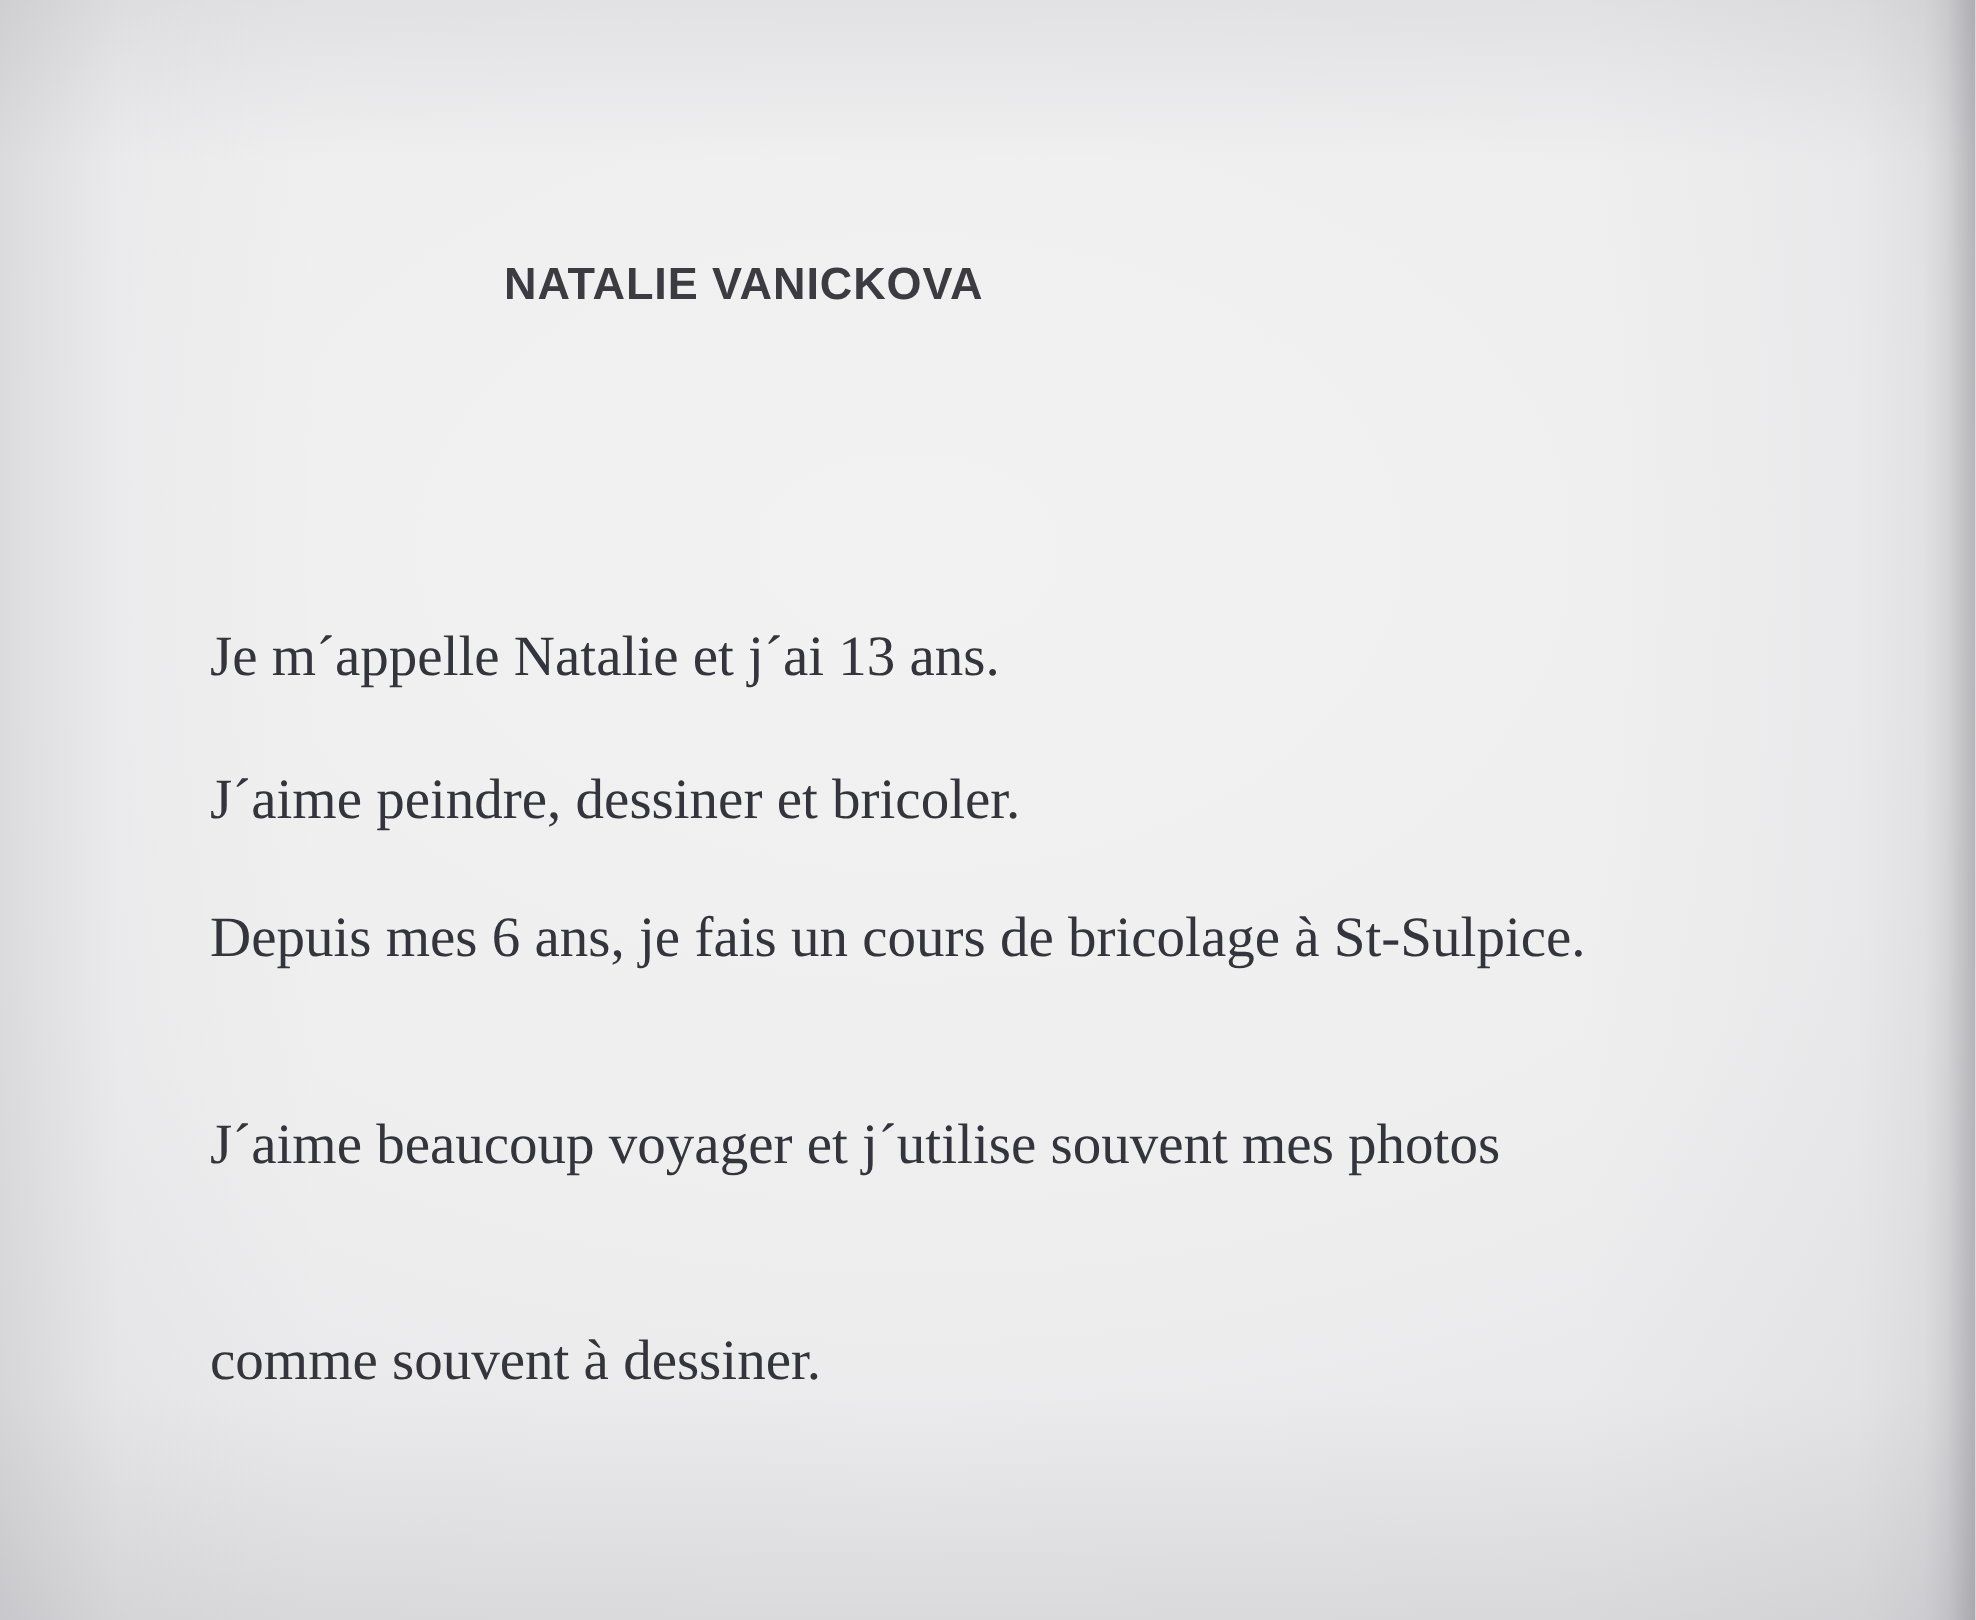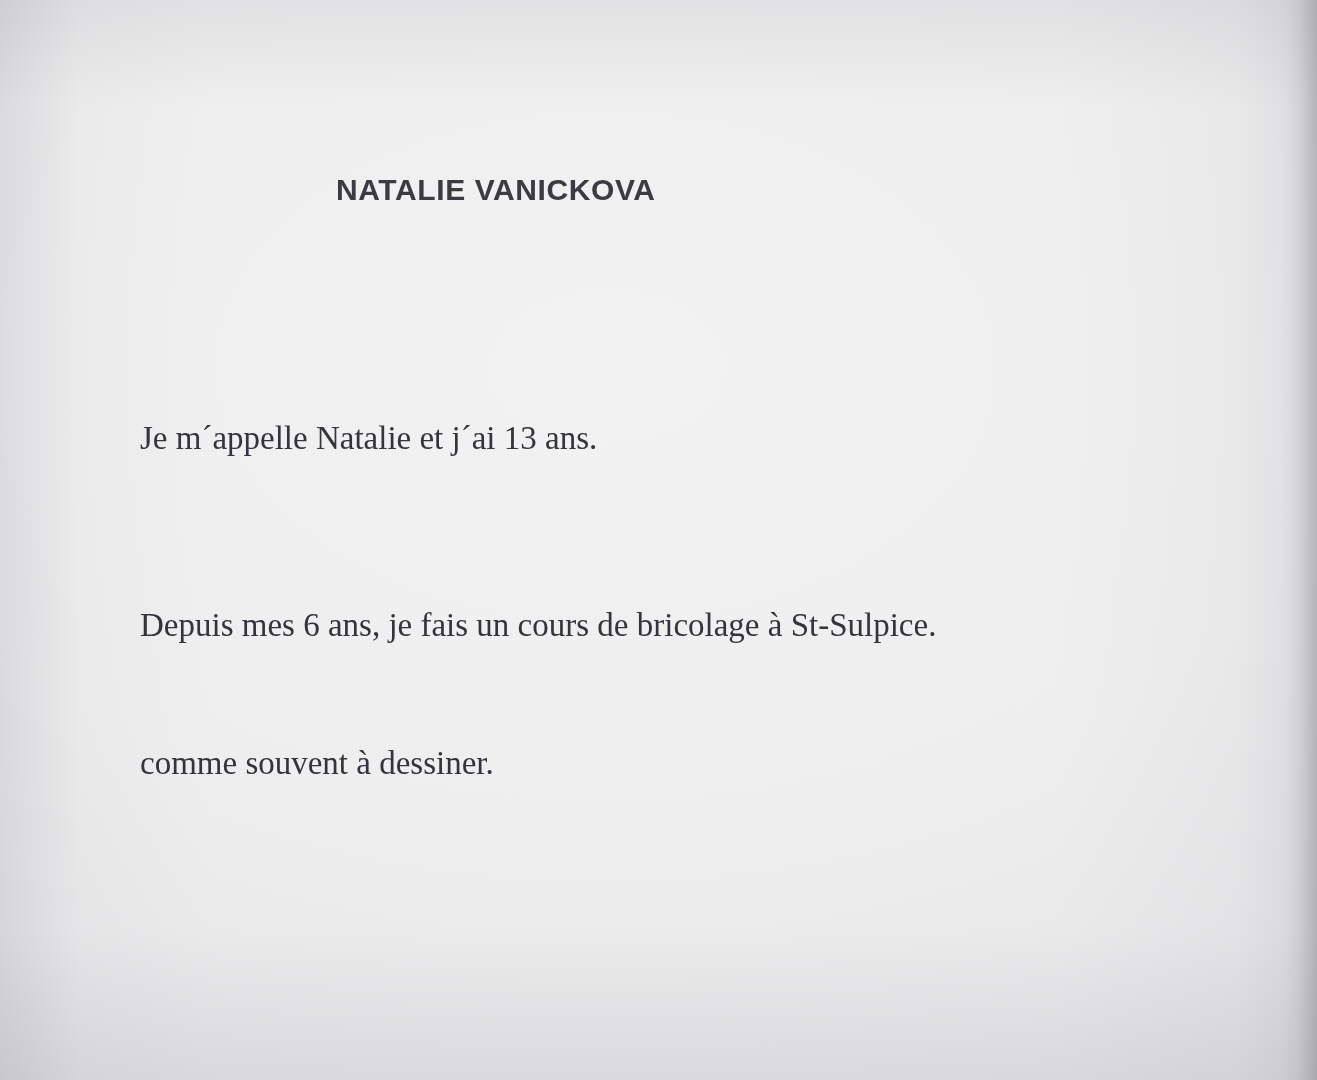--- a/index.html
+++ b/index.html
@@ -62,21 +62,21 @@
     font-weight: bold;
     font-size: 30px;
     letter-spacing: 0.6px;
     color: #3b3b41;
     white-space: nowrap;
   }
 
   .body-block {
     position: absolute;
     left: 140px;
-    font-size: 33px;
+    font-size: 38px;
     line-height: 48px;
     color: #34343c;
     white-space: pre-wrap;
   }
 
   .p1 { top: 302px; }
   .p2 { top: 397px; }
   .p3 { top: 489px; text-align: right; }
   .p4 { top: 627px; }
 
@@ -89,23 +89,27 @@
 
 <div id="sheet">
   <div id="content">
 
     <div class="title">NATALIE VANICKOVA</div>
 
     <div class="body-block p1">
       <span class="line">Je m´appelle Natalie et j´ai 13 ans.</span>
     </div>
 
+    <div class="body-block p2">
+      <span class="line">J´aime peindre, dessiner et bricoler.</span>
+    </div>
 
     <div class="body-block p3">
       <span class="line">Depuis mes 6 ans, je fais un cours de bricolage à St-Sulpice.</span>
     </div>
 
     <div class="body-block p4">
+      <span class="line">J´aime beaucoup voyager et j´utilise souvent mes photos</span>
       <span class="line">comme souvent à dessiner.</span>
     </div>
 
   </div>
 </div>
 
 </body></html>

